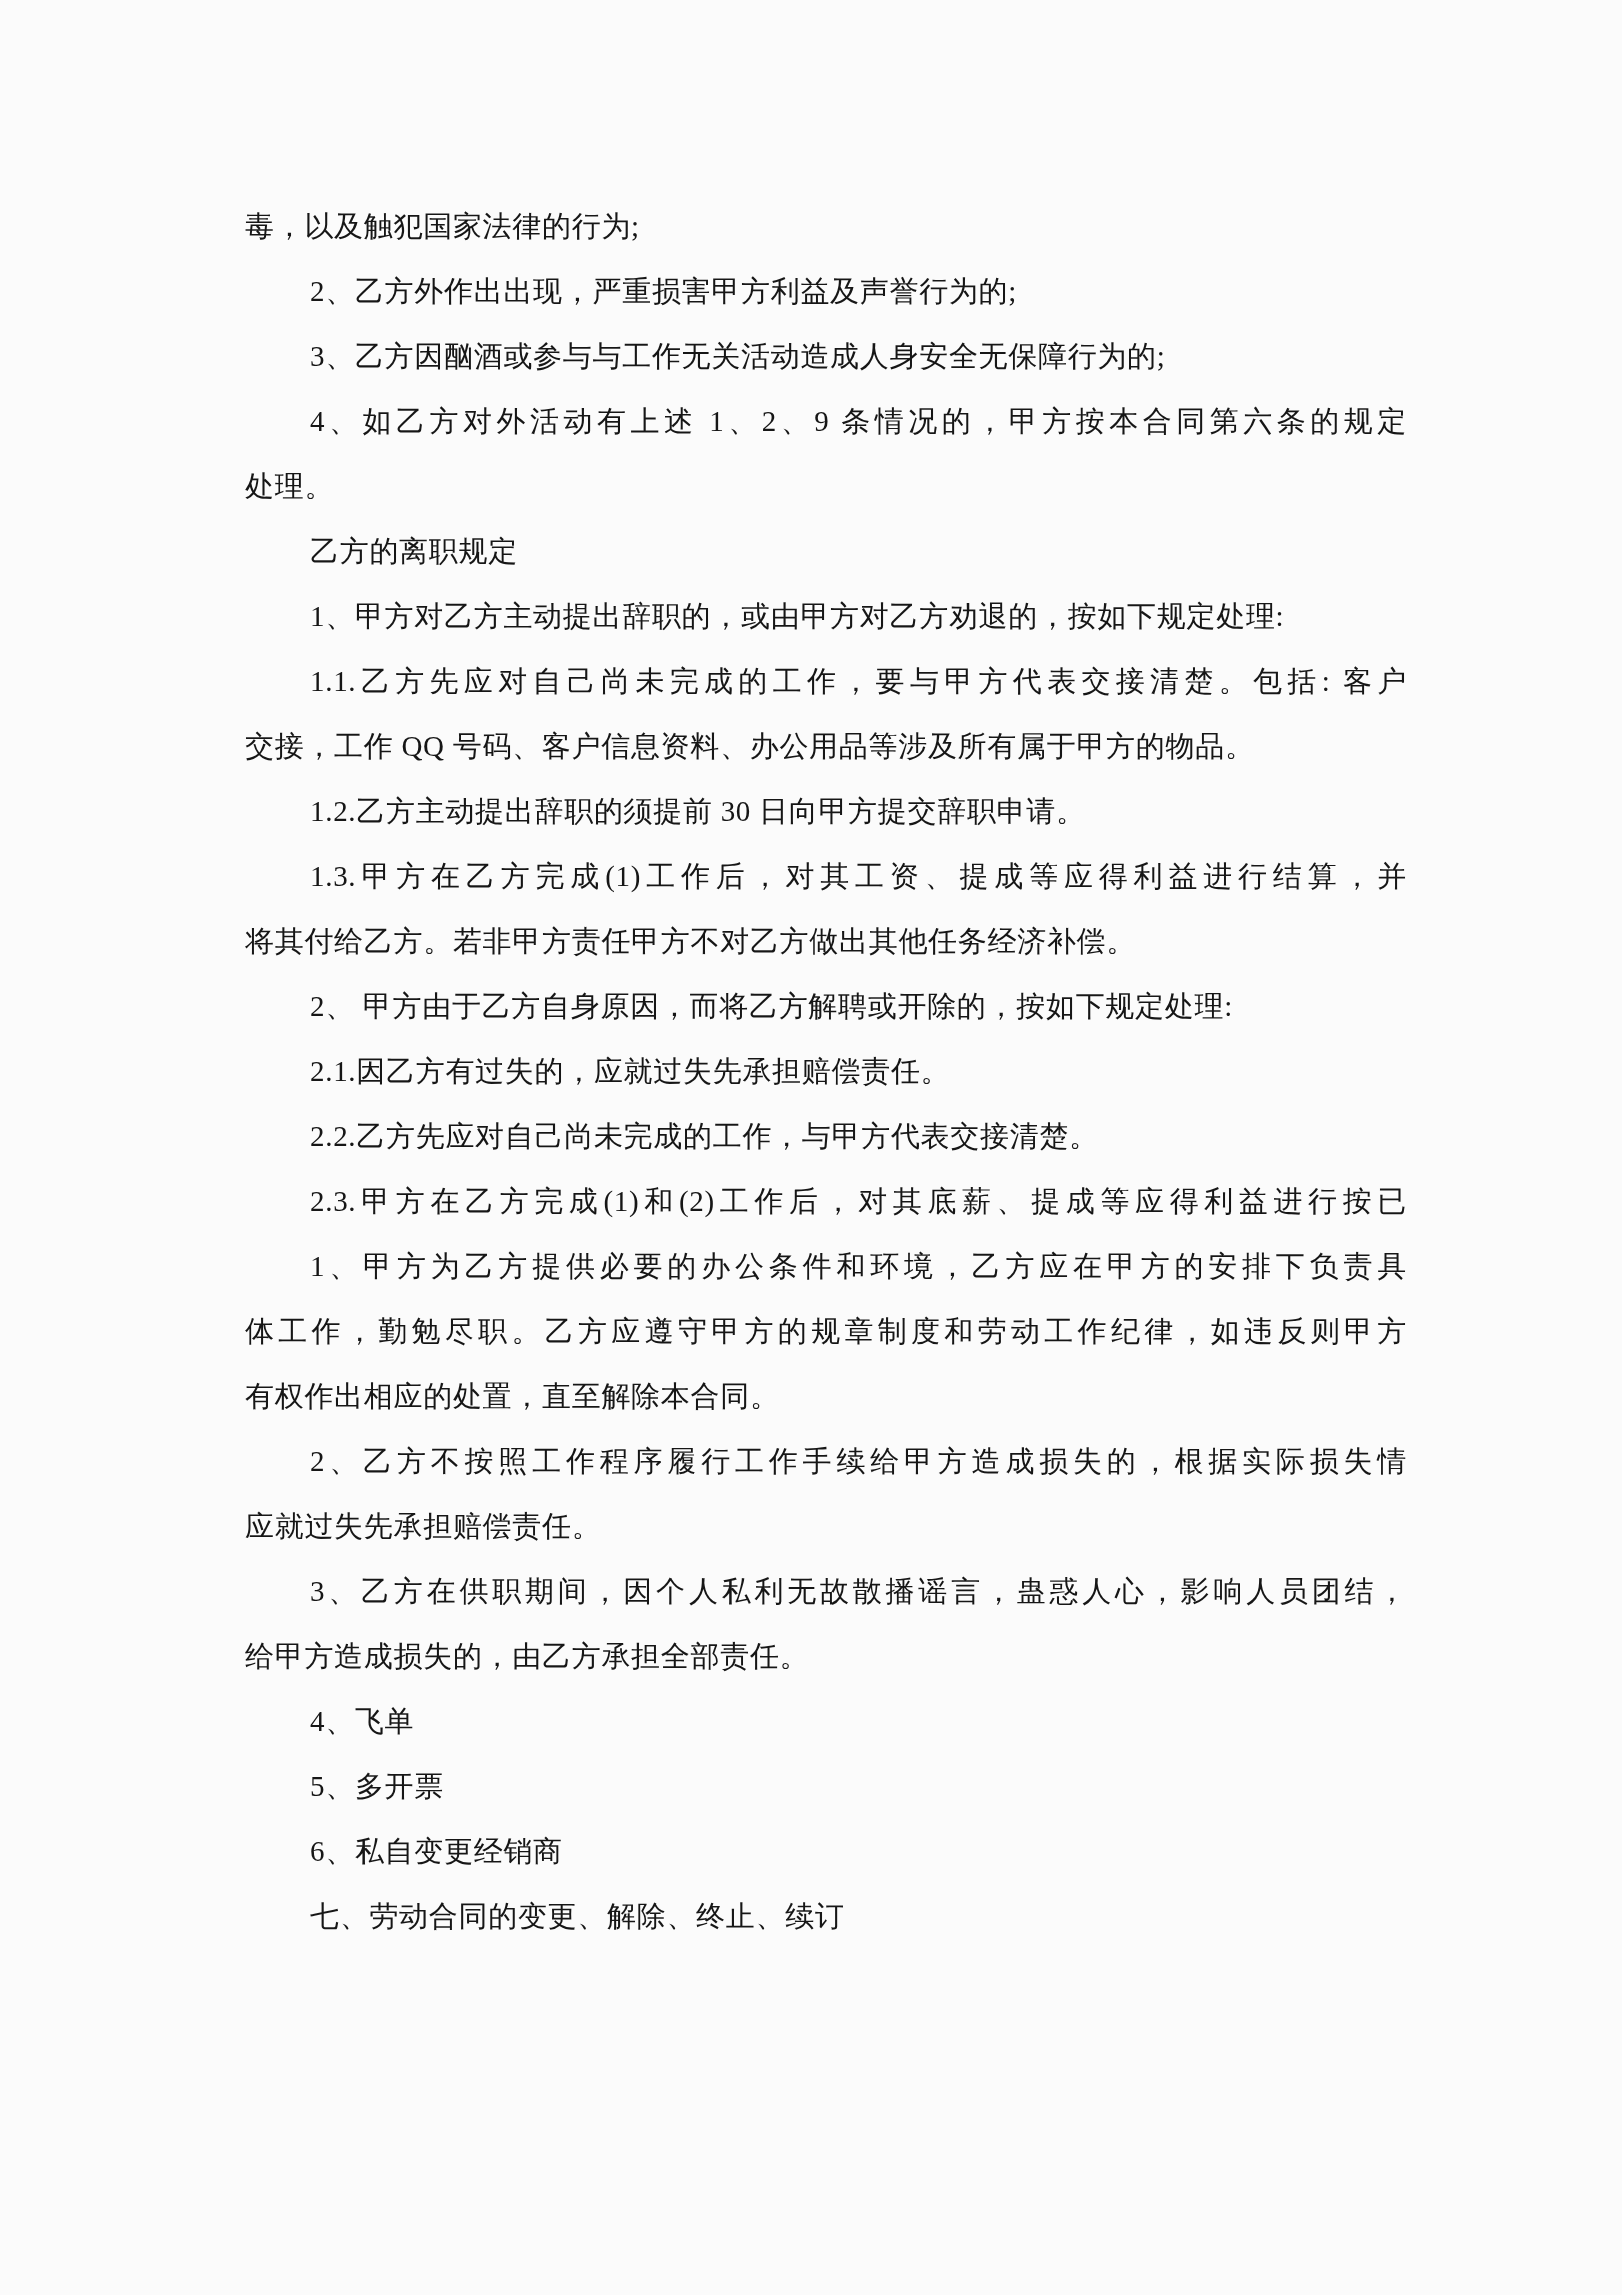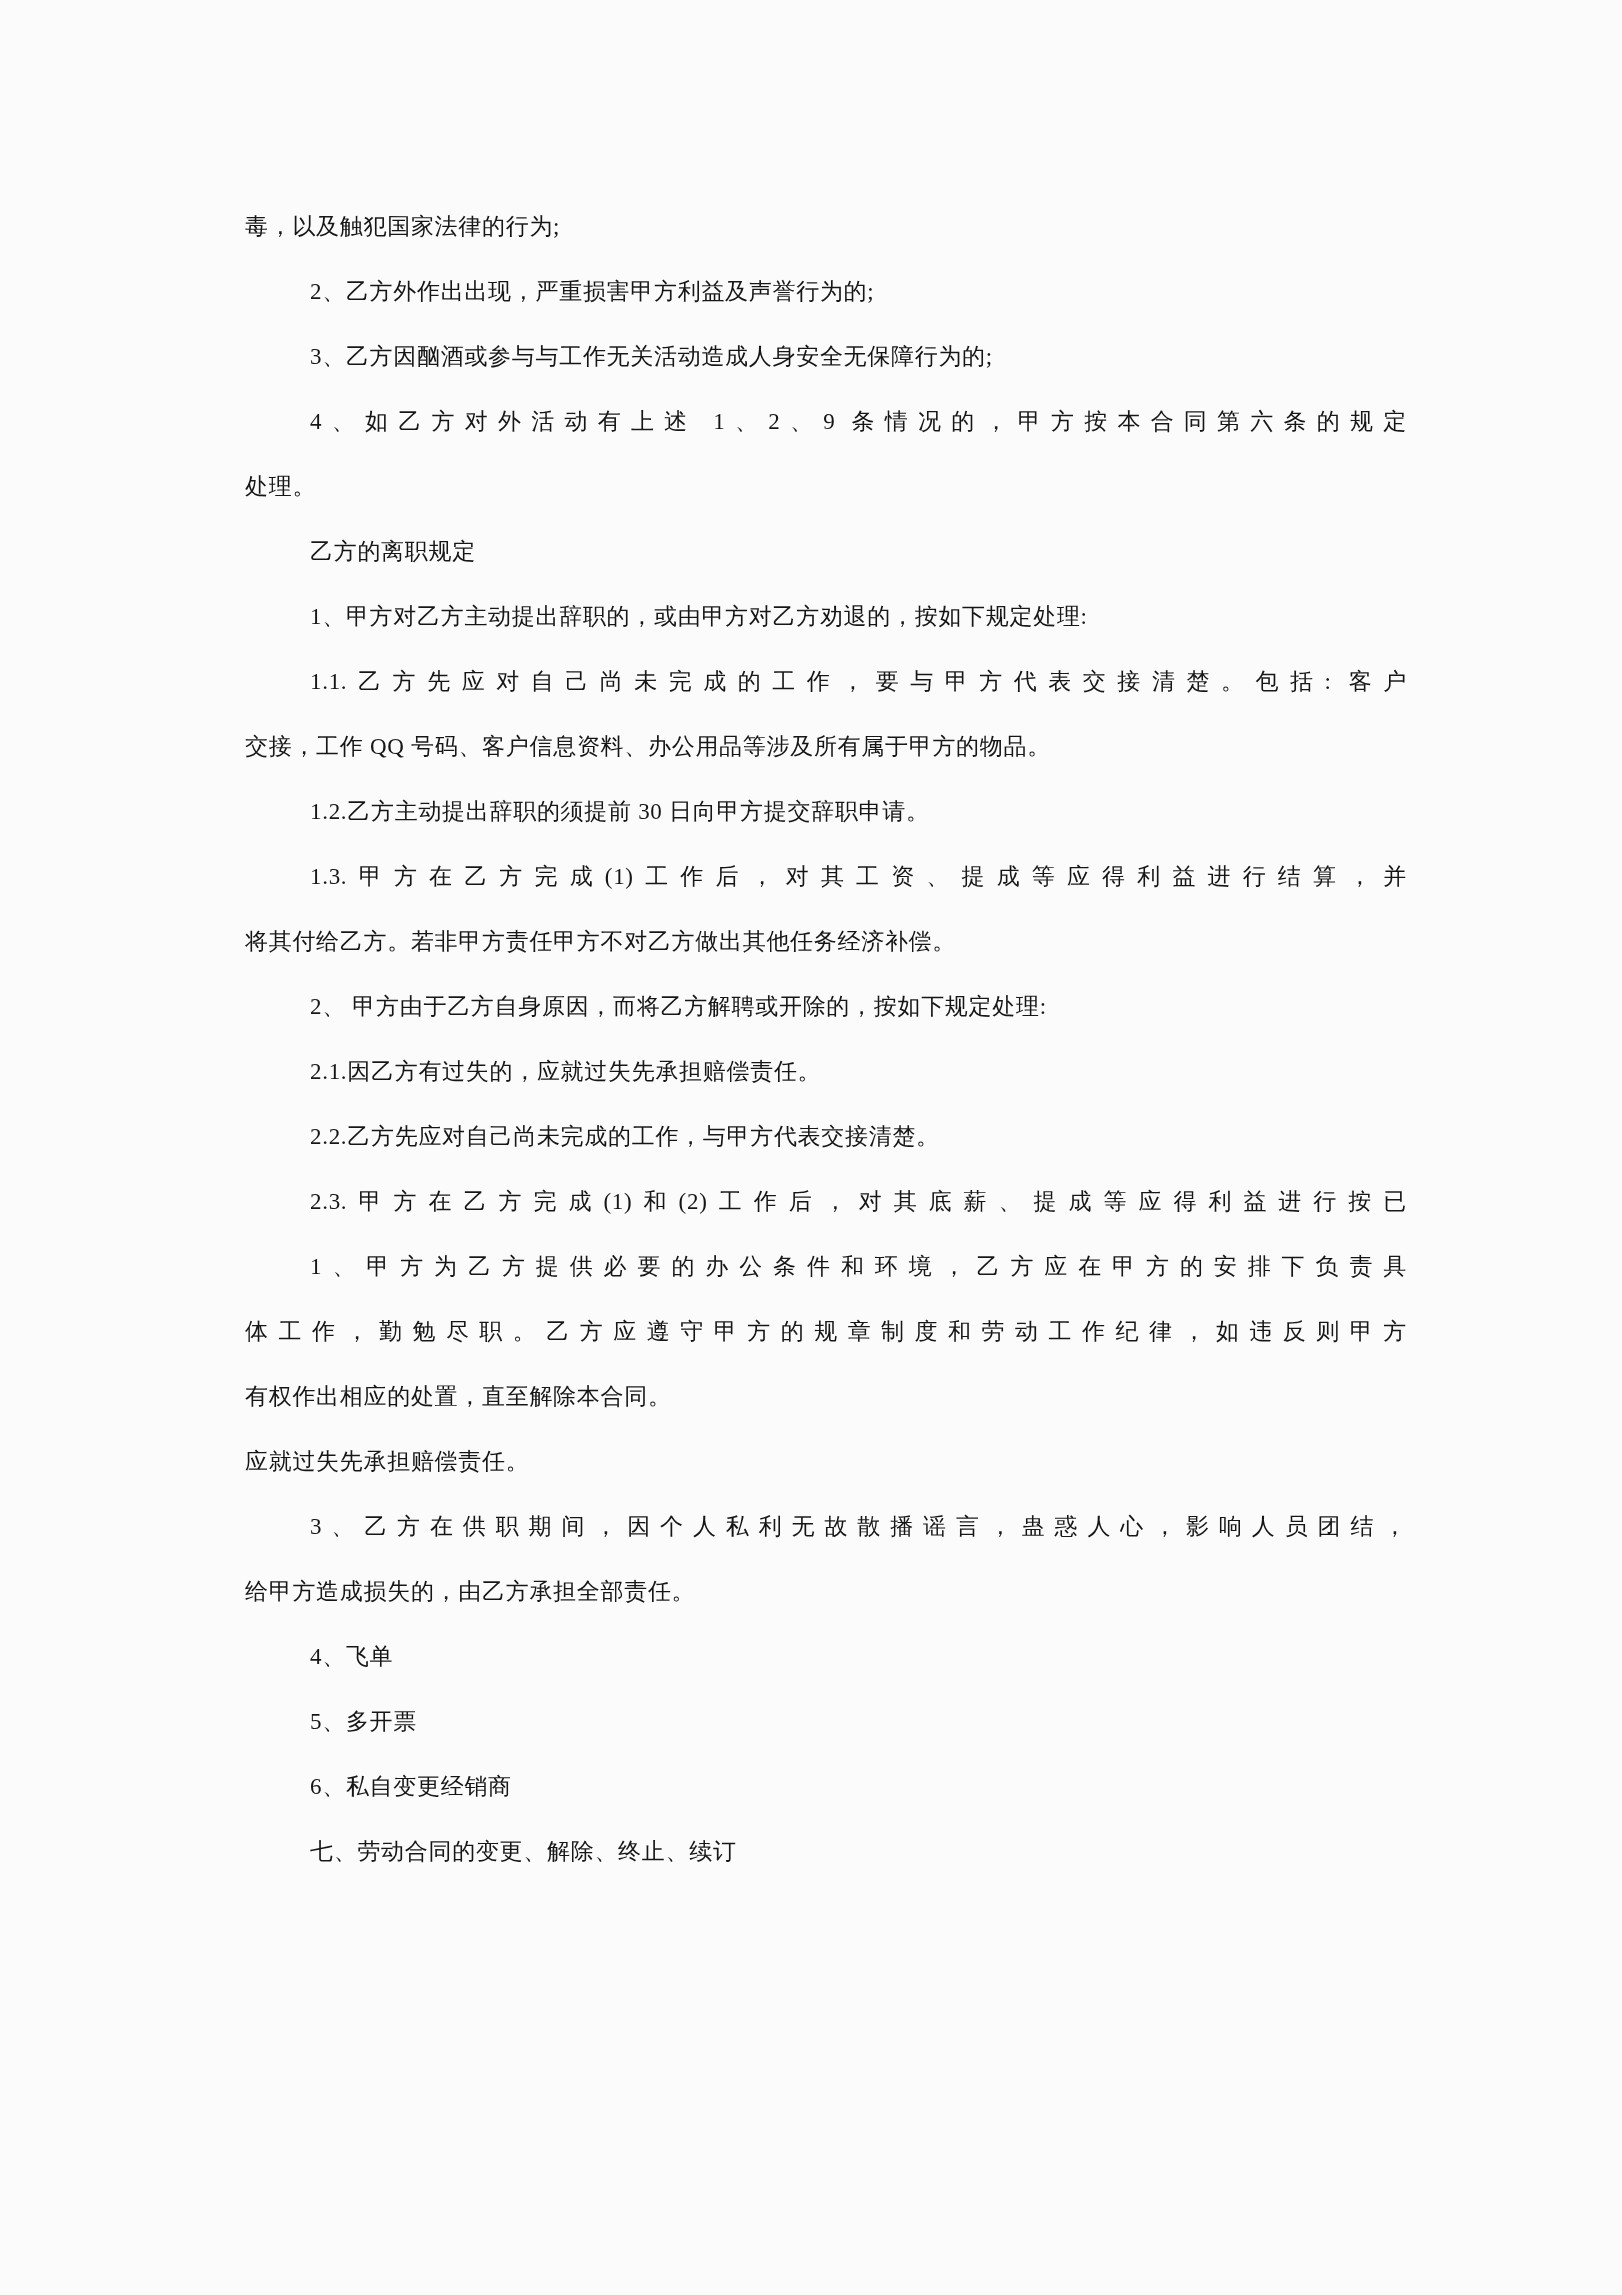--- a/index.html
+++ b/index.html
@@ -15,21 +15,21 @@
   .page {
     position: relative;
     width: 1623px;
     height: 2295px;
     box-sizing: border-box;
     background: #fbfbfb;
     padding: 194px 216px 0 245px;
   }
   .text-block {
     font-family: "Liberation Serif", "DejaVu Serif", serif;
-    font-size: 23px;
+    font-size: 29px;
     color: #161616;
     letter-spacing: 0.7px;
   }
   .line {
     height: 65px;
     line-height: 65px;
     overflow: hidden;
     text-align: left;
     white-space: normal;
   }
@@ -59,20 +59,21 @@
       <div class="line indent">1.2.乙方主动提出辞职的须提前 30 日向甲方提交辞职申请。</div>
       <div class="line indent fill">1.3.甲方在乙方完成(1)工作后，对其工资、提成等应得利益进行结算，并</div>
       <div class="line">将其付给乙方。若非甲方责任甲方不对乙方做出其他任务经济补偿。</div>
       <div class="line indent">2、 甲方由于乙方自身原因，而将乙方解聘或开除的，按如下规定处理:</div>
       <div class="line indent">2.1.因乙方有过失的，应就过失先承担赔偿责任。</div>
       <div class="line indent">2.2.乙方先应对自己尚未完成的工作，与甲方代表交接清楚。</div>
       <div class="line indent fill">2.3.甲方在乙方完成(1)和(2)工作后，对其底薪、提成等应得利益进行按已</div>
       <div class="line indent fill">1、甲方为乙方提供必要的办公条件和环境，乙方应在甲方的安排下负责具</div>
       <div class="line fill">体工作，勤勉尽职。乙方应遵守甲方的规章制度和劳动工作纪律，如违反则甲方</div>
       <div class="line">有权作出相应的处置，直至解除本合同。</div>
+      <div class="line indent fill">2、乙方不按照工作程序履行工作手续给甲方造成损失的，根据实际损失情</div>
       <div class="line">应就过失先承担赔偿责任。</div>
       <div class="line indent fill">3、乙方在供职期间，因个人私利无故散播谣言，蛊惑人心，影响人员团结，</div>
       <div class="line">给甲方造成损失的，由乙方承担全部责任。</div>
       <div class="line indent">4、飞单</div>
       <div class="line indent">5、多开票</div>
       <div class="line indent">6、私自变更经销商</div>
       <div class="line indent">七、劳动合同的变更、解除、终止、续订</div>
     </div>
 </div>
 

